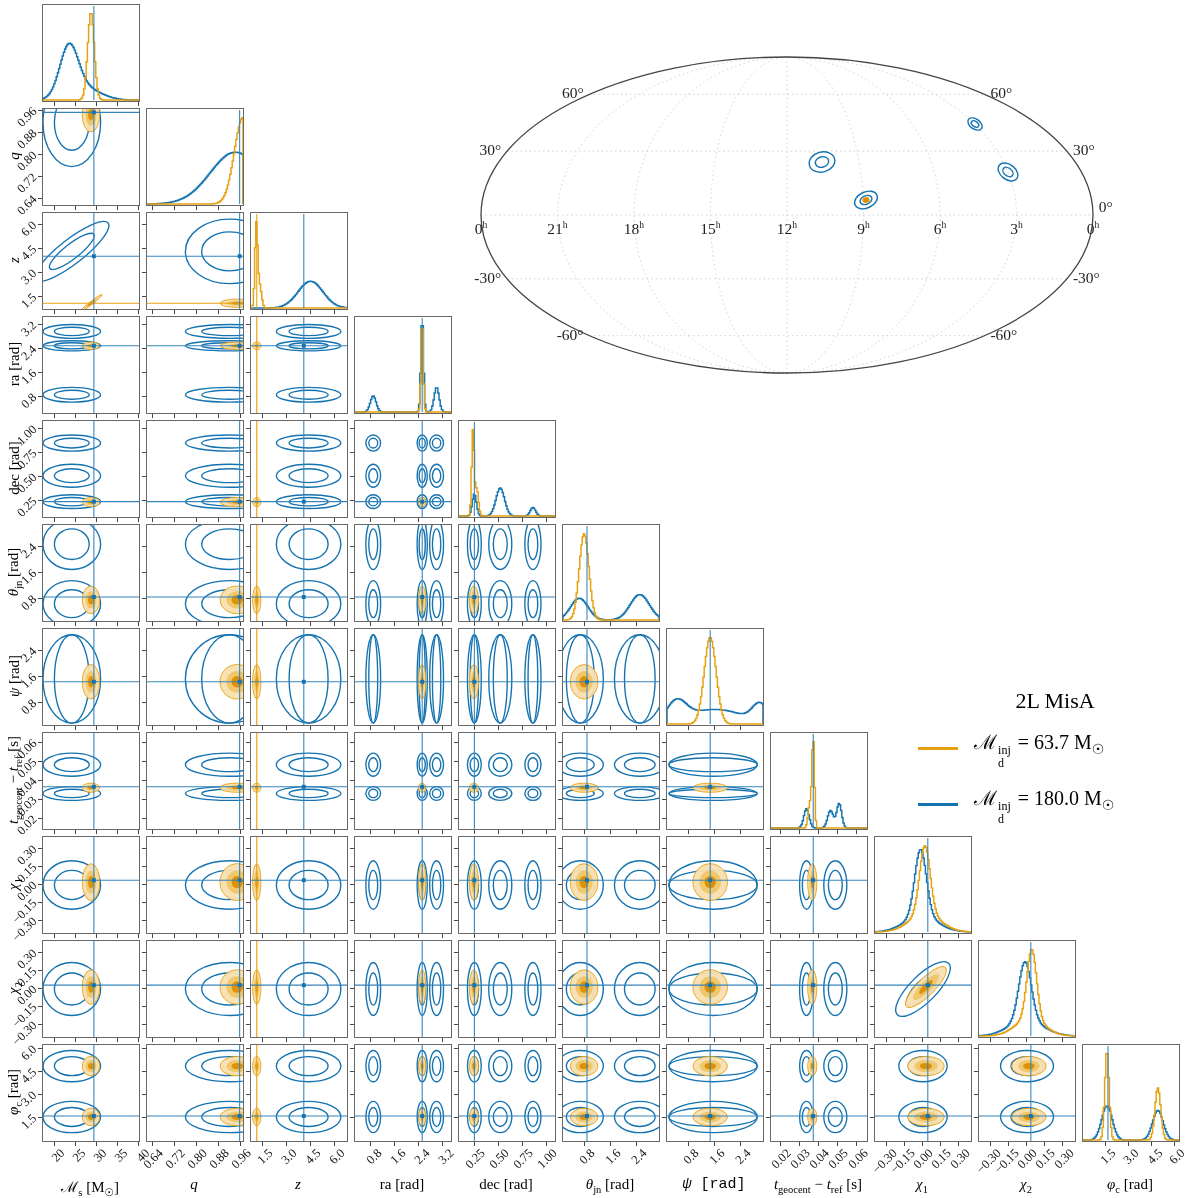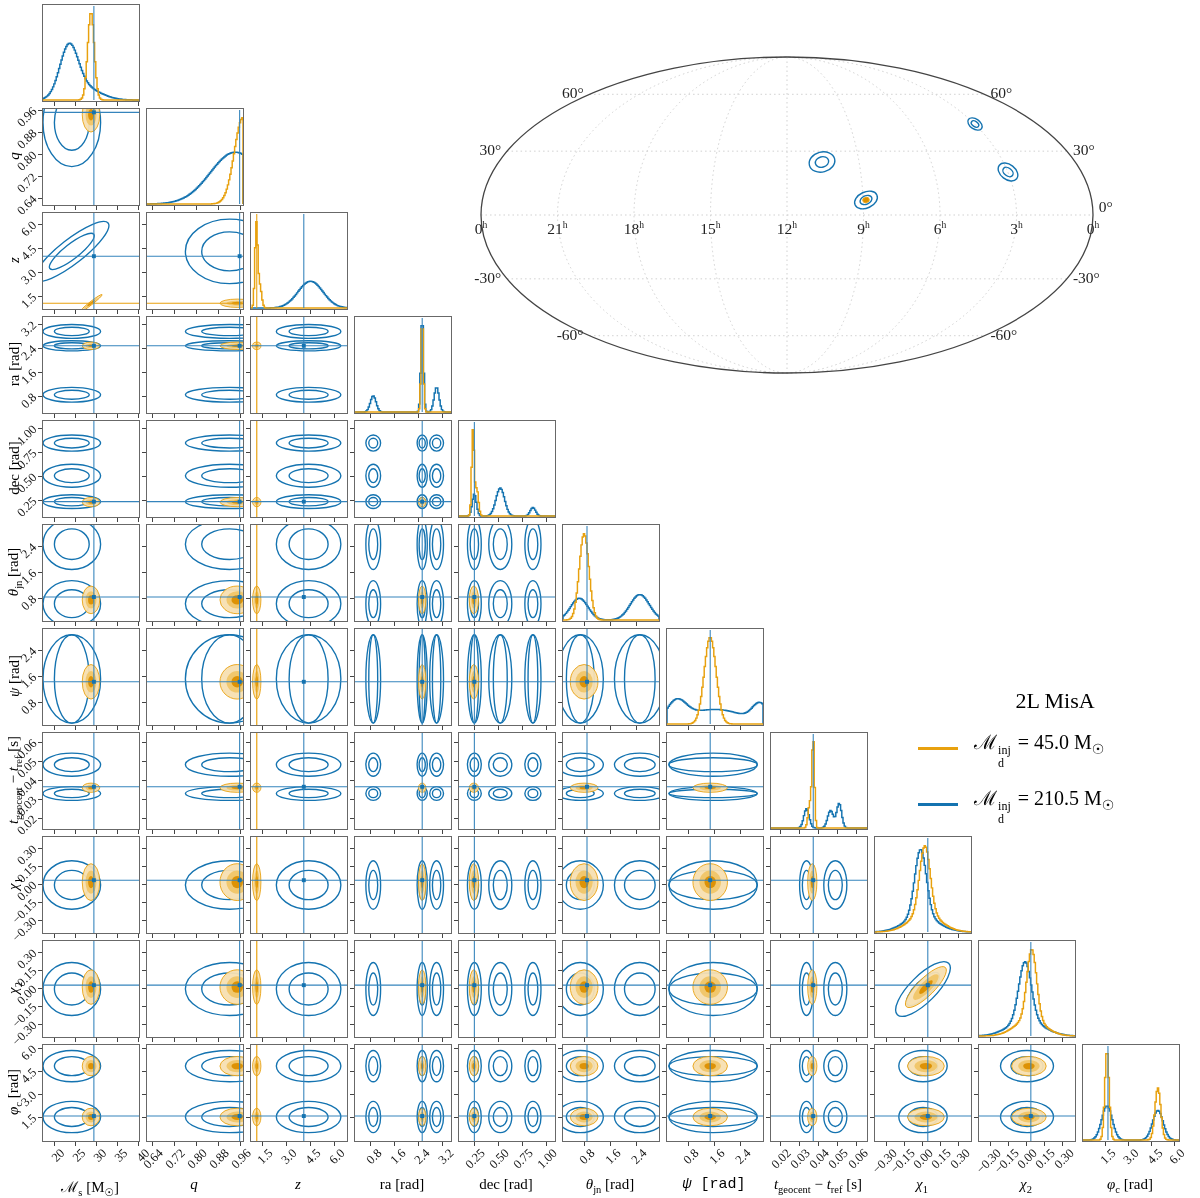--- a/index.html
+++ b/index.html
@@ -1645,24 +1645,24 @@
         </g>
       </svg><div class="sklab" style="left: 31px; top: 174px; transform: translateX(-50%);"><span>0</span><sup style="font-size: 0.62em;">h</sup></div><div class="sklab" style="left: 107.5px; top: 174px; transform: translateX(-50%);"><span>21</span><sup style="font-size: 0.62em;">h</sup></div><div class="sklab" style="left: 184px; top: 174px; transform: translateX(-50%);"><span>18</span><sup style="font-size: 0.62em;">h</sup></div><div class="sklab" style="left: 260.5px; top: 174px; transform: translateX(-50%);"><span>15</span><sup style="font-size: 0.62em;">h</sup></div><div class="sklab" style="left: 337px; top: 174px; transform: translateX(-50%);"><span>12</span><sup style="font-size: 0.62em;">h</sup></div><div class="sklab" style="left: 413.5px; top: 174px; transform: translateX(-50%);"><span>9</span><sup style="font-size: 0.62em;">h</sup></div><div class="sklab" style="left: 490px; top: 174px; transform: translateX(-50%);"><span>6</span><sup style="font-size: 0.62em;">h</sup></div><div class="sklab" style="left: 566.5px; top: 174px; transform: translateX(-50%);"><span>3</span><sup style="font-size: 0.62em;">h</sup></div><div class="sklab" style="left: 643px; top: 174px; transform: translateX(-50%);"><span>0</span><sup style="font-size: 0.62em;">h</sup></div><div class="sklab" style="top: 39.288px; right: 576.436px;">60°</div><div class="sklab" style="top: 96.168px; right: 658.916px;">30°</div><div class="sklab" style="top: 223.832px; right: 658.916px;">-30°</div><div class="sklab" style="top: 280.712px; right: 576.436px;">-60°</div><div class="sklab" style="top: 39.288px; left: 540.436px;">60°</div><div class="sklab" style="top: 96.168px; left: 622.916px;">30°</div><div class="sklab" style="top: 152.89px; left: 648.69px;">0°</div><div class="sklab" style="top: 223.832px; left: 622.916px;">-30°</div><div class="sklab" style="top: 280.712px; left: 540.436px;">-60°</div></div>
   <div id="legend">
     <div id="legend-title">2L MisA</div>
     <div id="legend-entries">
         <div class="lentry">
           <div class="sw" style="border-top-color: rgb(232, 161, 14);"></div>
           <span class="mt"><span>ℳ</span><span class="st">
               <span>inj</span>
               <span>d</span>
-            </span><span> = 45.0 M</span><sub>☉</sub></span>
+            </span><span> = 63.7 M</span><sub>☉</sub></span>
         </div>
         <div class="lentry">
           <div class="sw" style="border-top-color: rgb(20, 115, 176);"></div>
           <span class="mt"><span>ℳ</span><span class="st">
               <span>inj</span>
               <span>d</span>
-            </span><span> = 210.5 M</span><sub>☉</sub></span>
+            </span><span> = 180.0 M</span><sub>☉</sub></span>
         </div>
       </div>
   </div>
 </div>
 
 </body></html>

